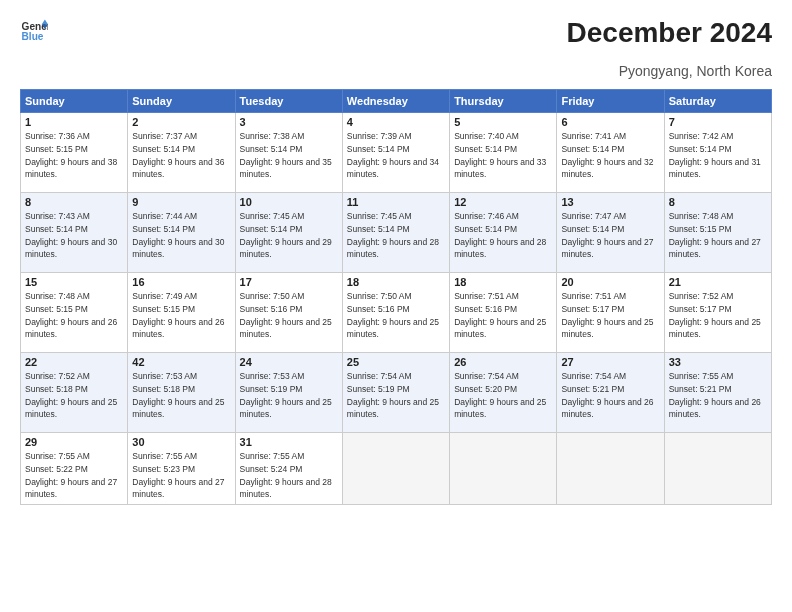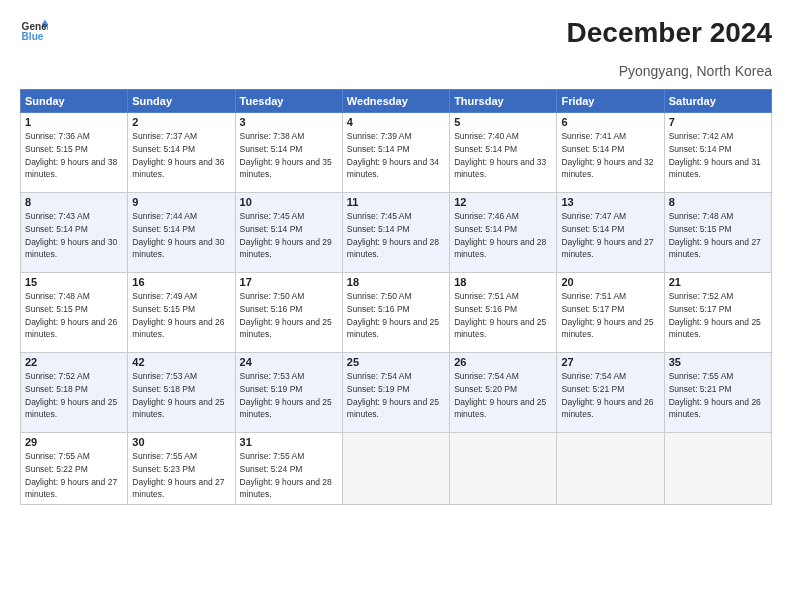--- a/index.html
+++ b/index.html
@@ -178,21 +178,21 @@
           <td><span class="day-num">42</span>
 <span class="day-info">Sunrise: 7:53 AM<br>Sunset: 5:18 PM<br>Daylight: 9 hours and 25 minutes.</span></td>
           <td><span class="day-num">24</span>
 <span class="day-info">Sunrise: 7:53 AM<br>Sunset: 5:19 PM<br>Daylight: 9 hours and 25 minutes.</span></td>
           <td><span class="day-num">25</span>
 <span class="day-info">Sunrise: 7:54 AM<br>Sunset: 5:19 PM<br>Daylight: 9 hours and 25 minutes.</span></td>
           <td><span class="day-num">26</span>
 <span class="day-info">Sunrise: 7:54 AM<br>Sunset: 5:20 PM<br>Daylight: 9 hours and 25 minutes.</span></td>
           <td><span class="day-num">27</span>
 <span class="day-info">Sunrise: 7:54 AM<br>Sunset: 5:21 PM<br>Daylight: 9 hours and 26 minutes.</span></td>
-          <td><span class="day-num">35</span>
+          <td><span class="day-num">33</span>
 <span class="day-info">Sunrise: 7:55 AM<br>Sunset: 5:21 PM<br>Daylight: 9 hours and 26 minutes.</span></td>
         </tr>
         <tr class="last-row">
           <td><span class="day-num">29</span>
 <span class="day-info">Sunrise: 7:55 AM<br>Sunset: 5:22 PM<br>Daylight: 9 hours and 27 minutes.</span></td>
           <td><span class="day-num">30</span>
 <span class="day-info">Sunrise: 7:55 AM<br>Sunset: 5:23 PM<br>Daylight: 9 hours and 27 minutes.</span></td>
           <td><span class="day-num">31</span>
 <span class="day-info">Sunrise: 7:55 AM<br>Sunset: 5:24 PM<br>Daylight: 9 hours and 28 minutes.</span></td>
           <td class="empty-cell"></td>

